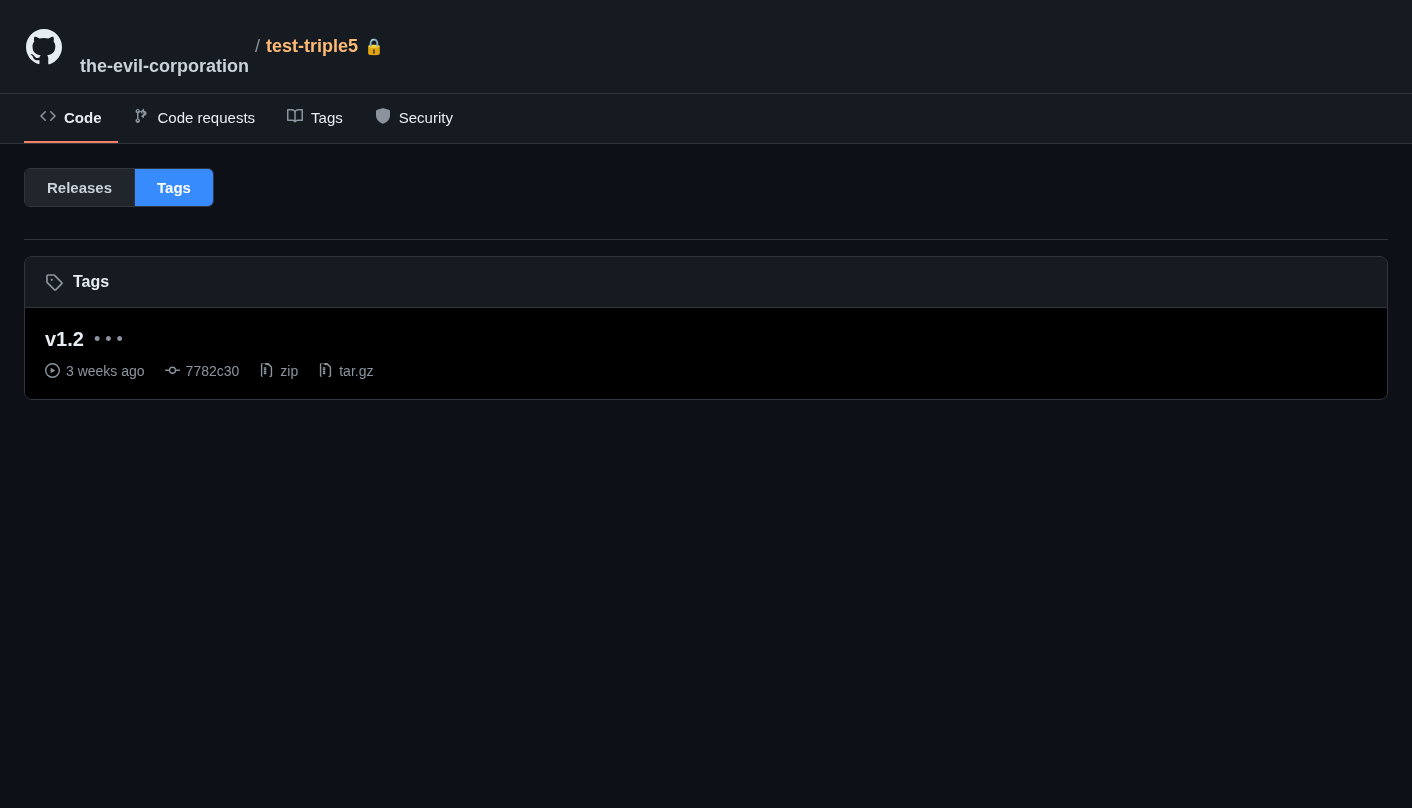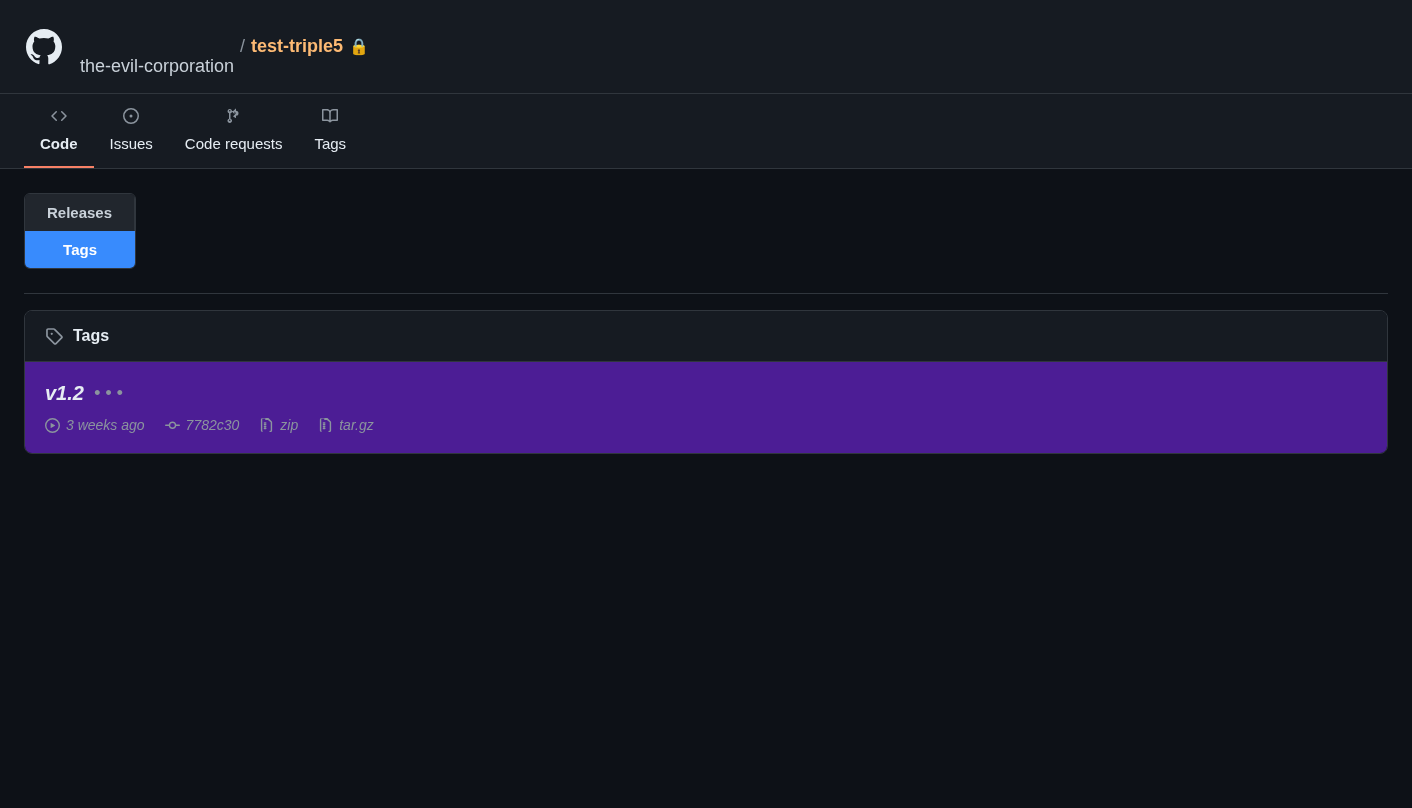--- a/index.html
+++ b/index.html
@@ -33,21 +33,21 @@
       display: flex;
       align-items: center;
       gap: 6px;
       font-size: 18px;
       color: #e6edf3;
       margin-left: 8px;
     }
 
     .repo-path .owner {
       color: #c9d1d9;
-      font-weight: 400;
+      font-weight: 700;
       margin-top: 40px;
     }
 
     .repo-path .separator {
       color: #8b949e;
     }
 
     .repo-path .repo-name {
       font-weight: 700;
       color: #fdba74;
@@ -72,21 +72,20 @@
       display: flex;
       align-items: center;
       gap: 8px;
       padding: 14px 16px;
       color: #e6edf3;
       font-size: 15px;
       cursor: pointer;
       border-bottom: 2px solid transparent;
       white-space: nowrap;
       text-decoration: none;
-      flex-direction: column;
     }
 
     .nav-item.active {
       border-bottom: 2px solid #f78166;
       font-weight: 700;
     }
 
     .nav-icon {
       color: #8b949e;
       font-size: 15px;
@@ -98,22 +97,21 @@
       max-width: 1412px;
     }
 
     
     .tab-group {
       display: flex;
       border: 1px solid #30363d;
       border-radius: 6px;
       overflow: hidden;
       width: fit-content;
-      margin-bottom: 24px;
-      flex-direction: column;
+      margin-bottom: 32px;
     }
 
     .tab-btn {
       padding: 10px 22px;
       font-size: 15px;
       font-weight: 600;
       cursor: pointer;
       border: none;
       outline: none;
       background-color: #21262d;
@@ -155,22 +153,21 @@
       font-weight: 600;
     }
 
     .tag-icon-svg {
       color: #8b949e;
     }
 
     
     .tag-entry {
       padding: 20px 20px;
-      background-color: #4c1d95;
-      font-style: italic;
+      background-color: #000000;
     }
 
     .tag-entry:not(:last-child) {
       border-bottom: 1px solid #30363d;
     }
 
     .tag-version-row {
       display: flex;
       align-items: center;
       gap: 10px;
@@ -192,21 +189,21 @@
     .tag-meta-row {
       display: flex;
       align-items: center;
       gap: 20px;
       color: #8b949e;
       font-size: 14px;
     }
 
     .tag-meta-item {
       display: flex;
-      align-items: flex-end;
+      align-items: flex-start;
       gap: 6px;
     }
 
     .meta-icon {
       font-size: 15px;
     }
 
     .tag-link {
       color: #8b949e;
       text-decoration: none;
@@ -232,29 +229,20 @@
 <nav class="nav-bar">
   <a class="nav-item active">
     <span class="nav-icon">
       <svg width="16" height="16" viewBox="0 0 16 16" fill="currentColor">
           <path d="M4.72 3.22a.75.75 0 0 1 1.06 1.06L2.06 8l3.72 3.72a.75.75 0 1 1-1.06 1.06L.47 8.53a.75.75 0 0 1 0-1.06zm6.56 0a.75.75 0 1 0-1.06 1.06L13.94 8l-3.72 3.72a.75.75 0 1 0 1.06 1.06l4.25-4.25a.75.75 0 0 0 0-1.06z"></path>
         </svg>
     </span>
     <span>Code</span>
   </a>
 
-  <a class="nav-item">
-    <span class="nav-icon">
-      <svg width="16" height="16" viewBox="0 0 16 16" fill="currentColor">
-          <path d="M8 9.5a1.5 1.5 0 1 0 0-3 1.5 1.5 0 0 0 0 3z"></path>
-          <path d="M8 0a8 8 0 1 1 0 16A8 8 0 0 1 8 0zM1.5 8a6.5 6.5 0 1 0 13 0 6.5 6.5 0 0 0-13 0z"></path>
-        </svg>
-    </span>
-    <span>Issues</span>
-  </a>
 
   <a class="nav-item">
     <span class="nav-icon">
       <svg width="16" height="16" viewBox="0 0 16 16" fill="currentColor">
           <path d="M1.5 3.25a2.25 2.25 0 1 1 3 2.122v5.256a2.251 2.251 0 1 1-1.5 0V5.372A2.25 2.25 0 0 1 1.5 3.25zm5.677-.177L9.573.677A.25.25 0 0 1 10 .854v2a2.5 2.5 0 0 1 0 5v2a.25.25 0 0 1-.427.177L7.177 8.534a.25.25 0 0 1 0-.354l2.396-2.396A2.5 2.5 0 0 0 8.5 3.5v2a.25.25 0 0 1-.427.177L5.677 3.25a.25.25 0 0 1 0-.177zM3.75 11.5a.75.75 0 1 0 0 1.5.75.75 0 0 0 0-1.5zm0-9.5a.75.75 0 1 0 0 1.5.75.75 0 0 0 0-1.5z"></path>
         </svg>
     </span>
     <span>Code requests</span>
   </a>
 
@@ -262,20 +250,28 @@
 
   <a class="nav-item">
     <span class="nav-icon">
       <svg width="16" height="16" viewBox="0 0 16 16" fill="currentColor">
           <path d="M0 1.75A.75.75 0 0 1 .75 1h4.253c1.227 0 2.317.59 3 1.501A3.743 3.743 0 0 1 11.006 1h4.245a.75.75 0 0 1 .75.75v10.5a.75.75 0 0 1-.75.75h-4.507a2.25 2.25 0 0 0-1.591.659l-.622.621a.75.75 0 0 1-1.06 0l-.622-.621A2.25 2.25 0 0 0 5.258 13H.75a.75.75 0 0 1-.75-.75zm7.251 10.324.004-5.073-.002-2.253A2.25 2.25 0 0 0 5.003 2.5H1.5v9h3.757a3.75 3.75 0 0 1 1.994.574zM8.755 4.75l-.004 7.322a3.752 3.752 0 0 1 1.992-.572H14.5v-9h-3.495a2.25 2.25 0 0 0-2.25 2.25z"></path>
         </svg>
     </span>
     <span>Tags</span>
   </a>
 
+  <a class="nav-item">
+    <span class="nav-icon">
+      <svg width="16" height="16" viewBox="0 0 16 16" fill="currentColor">
+          <path d="M7.467.133a1.748 1.748 0 0 1 1.066 0l5.25 1.68A1.75 1.75 0 0 1 15 3.48V7c0 1.566-.32 3.182-1.303 4.682-.983 1.498-2.585 2.813-5.032 3.855a1.697 1.697 0 0 1-1.33 0c-2.447-1.042-4.049-2.357-5.032-3.855C1.32 10.182 1 8.566 1 7V3.48a1.75 1.75 0 0 1 1.217-1.667z"></path>
+        </svg>
+    </span>
+    <span>Security</span>
+  </a>
 </nav>
 
 <div class="main-content">
 
   <div class="tab-group">
     <button class="tab-btn">Releases</button>
     <button class="tab-btn active">Tags</button>
   </div>
 
   <hr class="divider">

